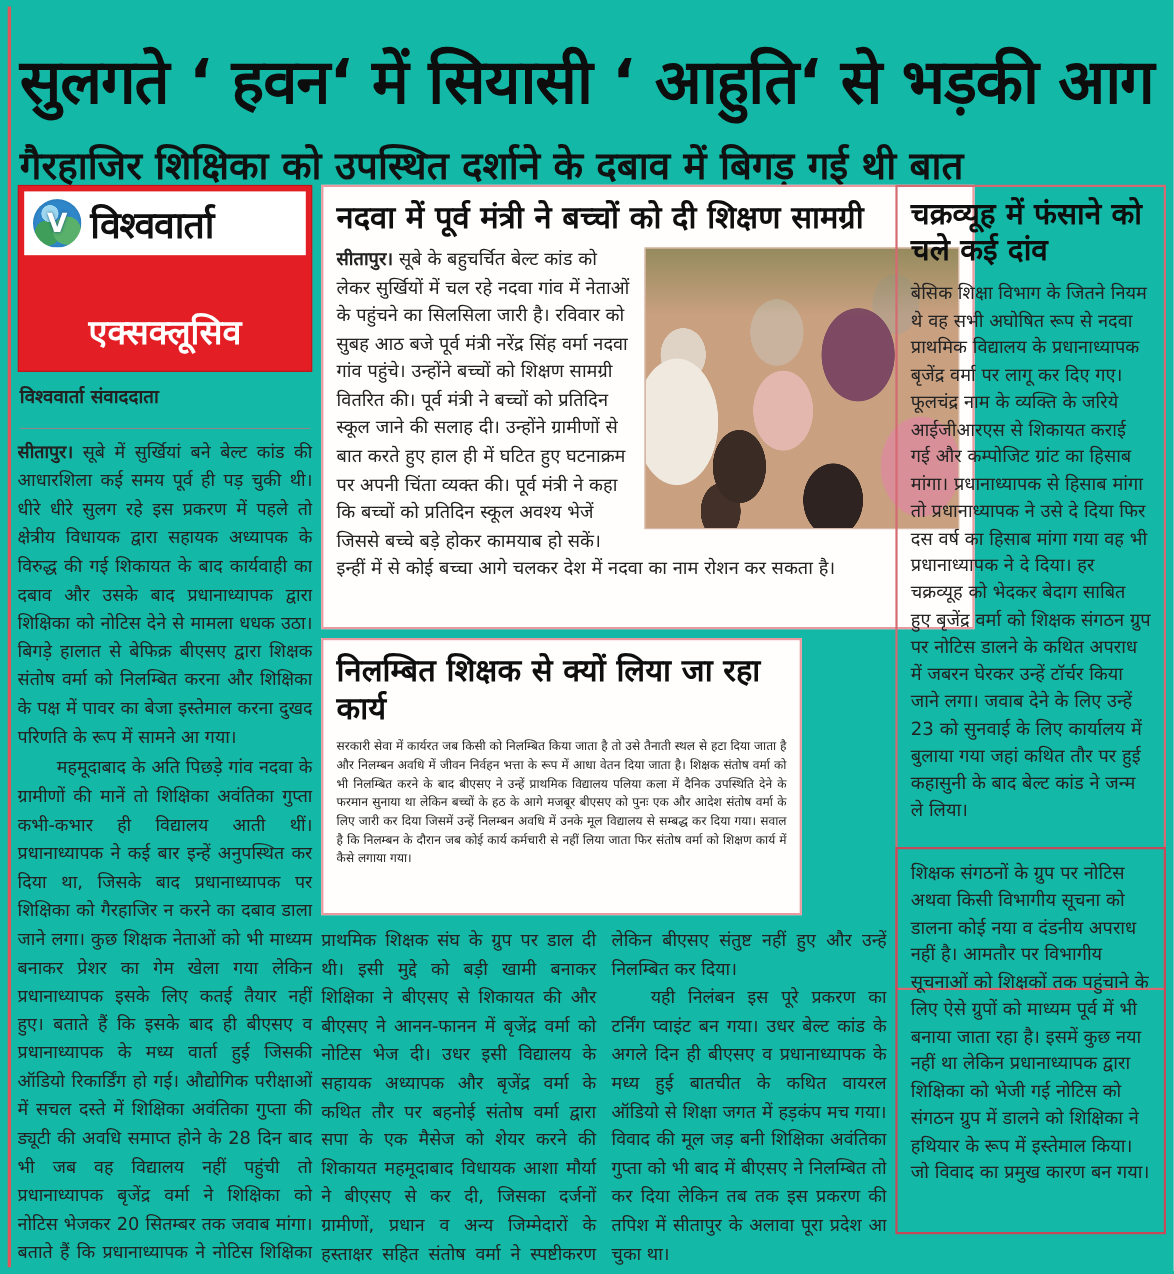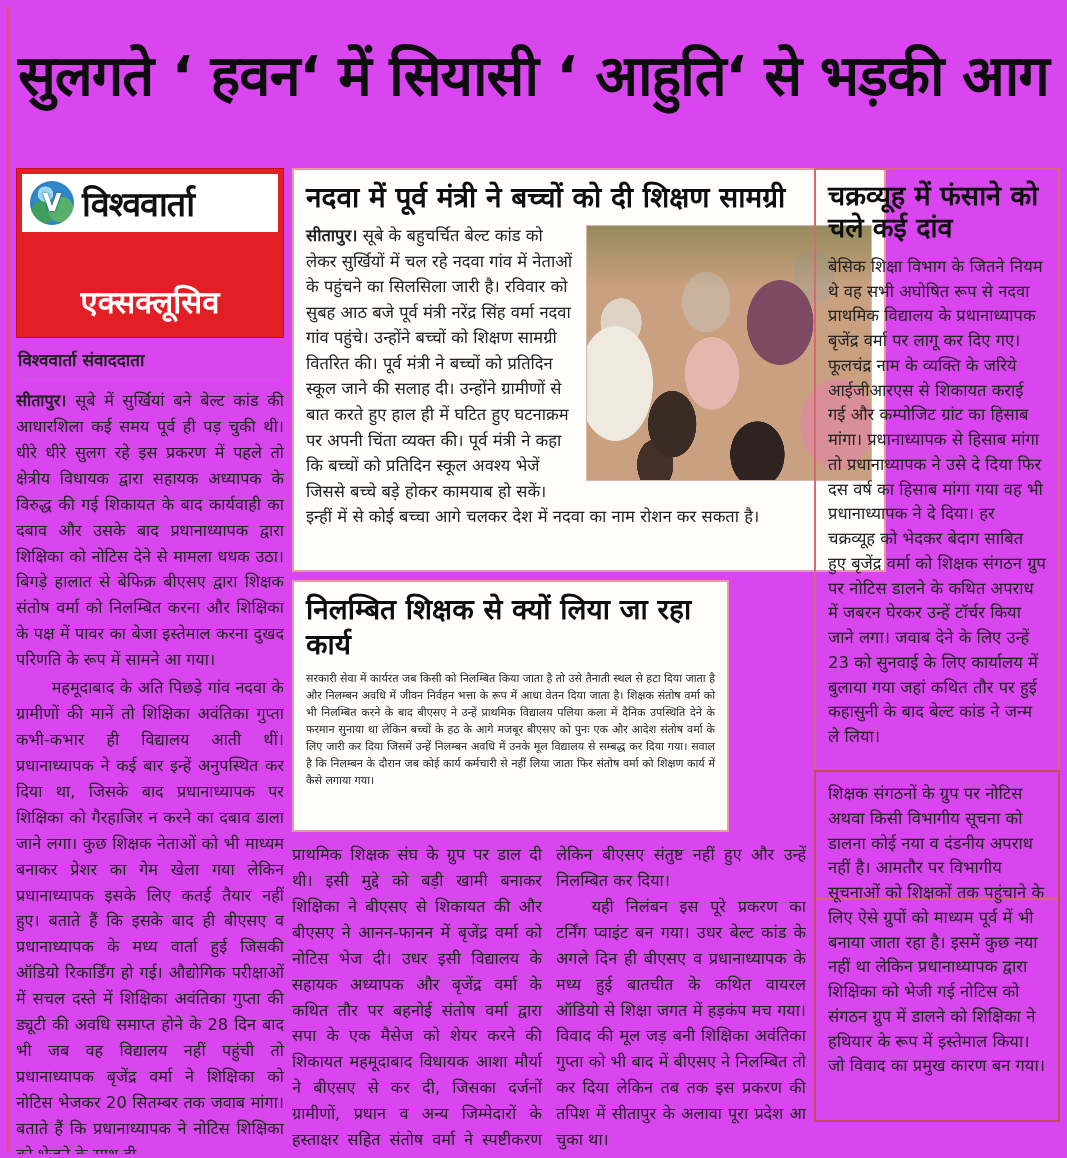--- a/index.html
+++ b/index.html
@@ -1,19 +1,19 @@
 <!DOCTYPE html>
 <html lang="hi"><head>
 <meta charset="utf-8">
 <style>
   html,body{margin:0;padding:0;background:#e9e9e9;}
   *{box-sizing:border-box;}
   .sheet{
     position:relative;width:1067px;height:1158px;margin:0 auto;
-    background:#d946ef;overflow:hidden;
+    background:#14b8a6;overflow:hidden;
     font-family:"DejaVu Sans","Liberation Sans",sans-serif;
     color:#1a1a1a;
   }
   .left-rule{position:absolute;left:7px;top:6px;width:3px;height:1146px;background:#e2555a;}
 
   
   .main-headline{
     position:absolute;left:18px;top:6px;width:1040px;
     font-size:56px;line-height:1.15;font-weight:800;color:#0d0d0d;
     letter-spacing:-1px;white-space:nowrap;
@@ -39,21 +39,21 @@
                radial-gradient(circle at 50% 50%,#2f86c8 0 60%,#1d6aa8 100%);
     color:#fff;font-weight:800;font-size:24px;display:flex;align-items:center;justify-content:center;
     text-shadow:0 0 3px #14507e;
   }
   .brand{font-size:34px;font-weight:800;color:#101010;letter-spacing:-1px;}
   .exclusive{
     color:#fff;font-weight:800;font-size:31px;text-align:center;
     padding:8px 0 10px 0;letter-spacing:0;margin-top:40px;
   }
   .byline{
-    font-weight:700;font-size:17px;margin:10px 2px 0 2px;padding-bottom:8px;
+    font-weight:700;font-size:17px;margin:10px 2px 0 2px;padding-bottom:18px;
     border-bottom:1.5px solid #8a8a8a;color:#222;
   }
   .bodytext{font-size:16.2px;line-height:1.6;text-align:justify;color:#222;}
   .bodytext p{margin:8px 0 0 0;}
   .bodytext p.indent{text-indent:2.2em;margin-top:2px;}
   .dateline{font-weight:800;}
 
   
   .box{border:2px solid #e89aa0;background:#fffefd;}
   .mid-box1{position:absolute;left:292px;top:168px;width:594px;height:404px;padding:8px 12px 8px 12px;overflow:hidden;}
@@ -91,20 +91,21 @@
   .right-body{font-size:16.5px;line-height:1.5;color:#222;}
 </style>
 </head>
 <body>
 
 <div class="sheet">
 
   <div class="left-rule"></div>
 
   <h1 class="main-headline">सुलगते ‘ हवन‘  में सियासी ‘ आहुति‘  से भड़की आग</h1>
+  <h2 class="sub-headline">गैरहाजिर शिक्षिका को उपस्थित दर्शाने के दबाव में बिगड़ गई थी बात</h2>
 
   <div class="col-left">
     <div class="masthead">
       <div class="masthead-inner">
         <span class="globe">V</span>
         <span class="brand">विश्ववार्ता</span>
       </div>
       <div class="exclusive">एक्सक्लूसिव</div>
     </div>
     <div class="byline">विश्ववार्ता संवाददाता</div>

